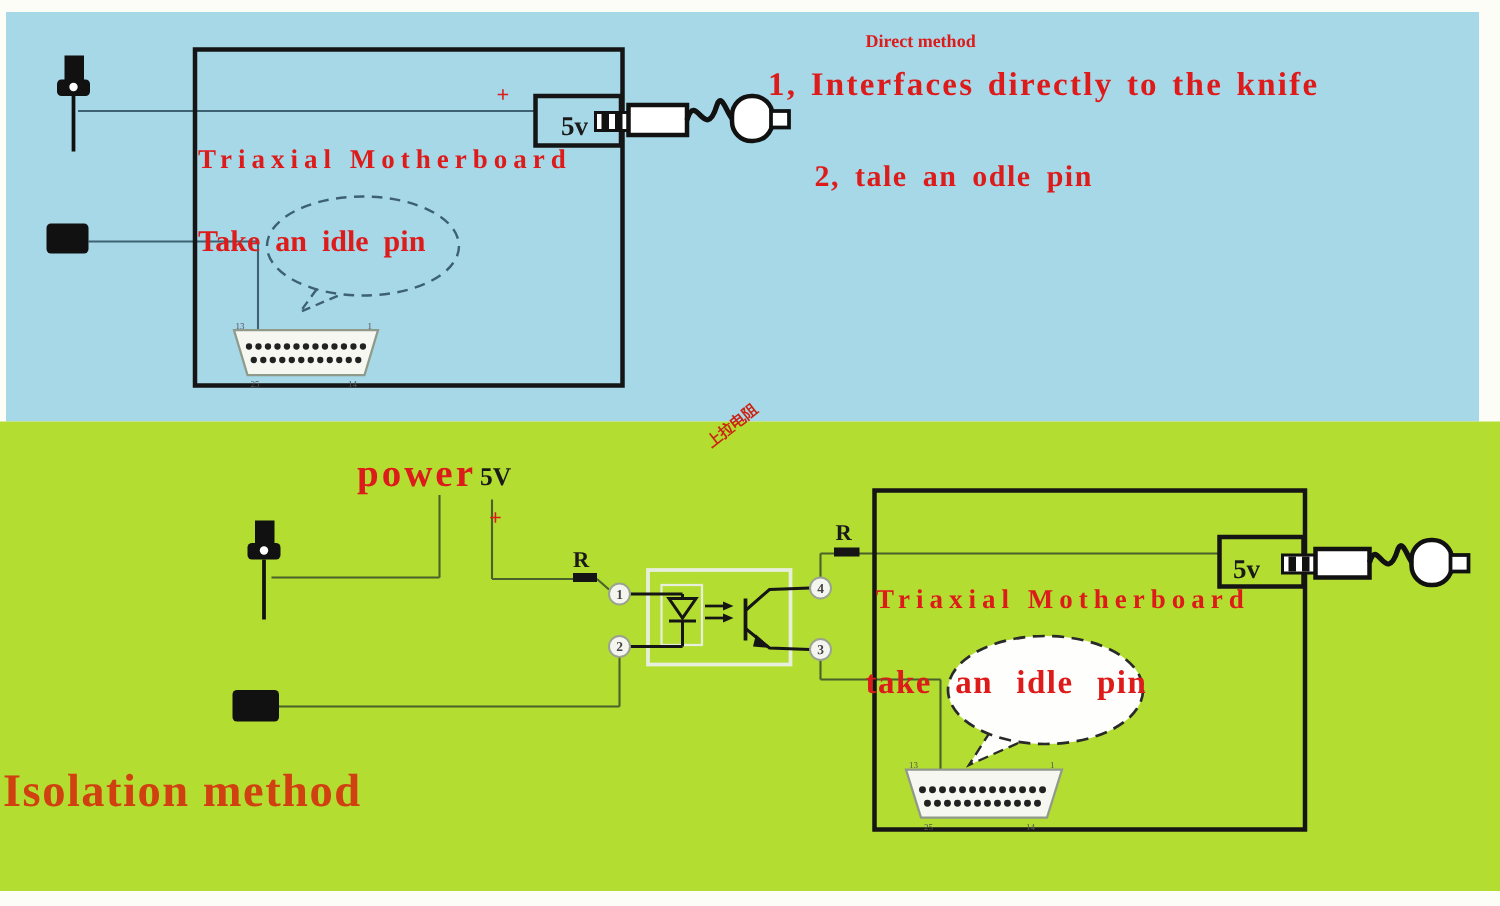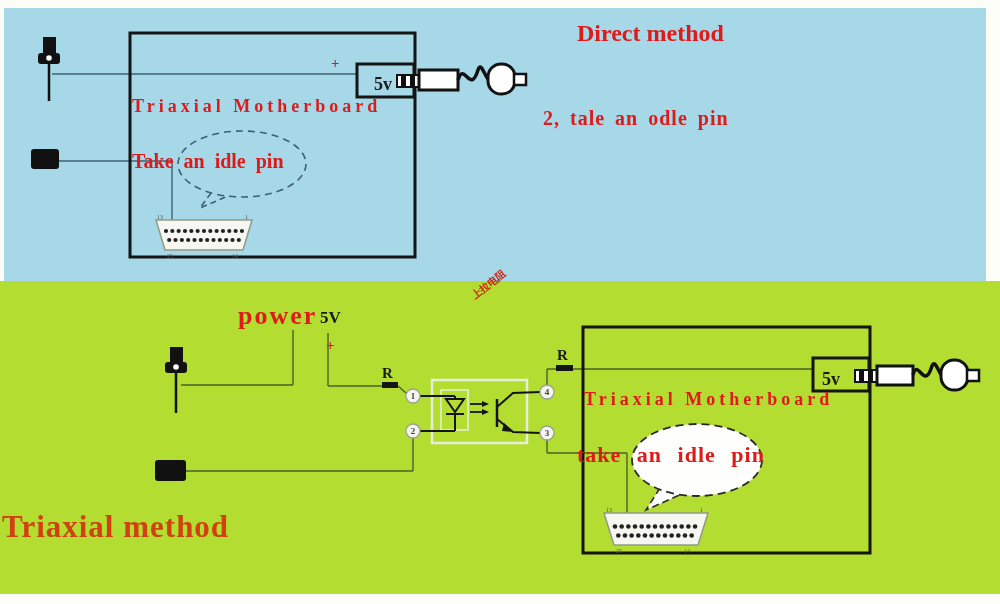--- a/index.html
+++ b/index.html
@@ -5,21 +5,21 @@
   html,body{margin:0;padding:0;background:#ffffff;}
   .stage{position:relative;width:1000px;height:604px;background:#fdfdf8;overflow:hidden;
          font-family:"Liberation Serif","DejaVu Serif",serif;}
   .panel{position:absolute;}
   .panel-blue{left:4px;top:8px;width:982px;height:273px;background:#a6d8e8;}
   .panel-green{left:0;top:281px;width:1000px;height:313px;background:#b3dd30;}
   svg.overlay{position:absolute;left:0;top:0;width:1000px;height:604px;z-index:5;}
   .lbl{position:absolute;z-index:10;font-weight:700;color:#dd1b1b;white-space:nowrap;line-height:1;}
   .lbl-mb-top{left:132px;top:97px;font-size:18px;letter-spacing:4px;}
   .lbl-bubble-top{left:132px;top:151px;font-size:20px;word-spacing:5px;}
-  .lbl-direct-title{left:577px;top:21px;font-size:24px;}
+  .lbl-direct-title{left:577px;top:21px;font-size:12px;}
   .lbl-note1{left:512px;top:45px;font-size:22px;letter-spacing:1.5px;word-spacing:2px;}
   .lbl-note2{left:543px;top:108px;font-size:20px;letter-spacing:1px;word-spacing:4px;}
   .lbl-power{left:238px;top:303px;font-size:26px;letter-spacing:2px;}
   .lbl-v5{left:320px;top:309px;font-size:17px;color:#1a1a1a;}
   .lbl-mb-bot{left:584px;top:390px;font-size:18px;letter-spacing:4px;}
   .lbl-bubble-bot{left:577px;top:444px;font-size:22px;letter-spacing:1px;word-spacing:9px;}
   .lbl-isolation{left:2px;top:511px;font-size:31px;letter-spacing:1px;color:#d04010;}
   .lbl-rotated{left:470px;top:293px;font-size:10px;color:#cc2211;transform:rotate(-38deg);transform-origin:left top;}
   .wire-t{stroke:#3f6272;stroke-width:1.4;fill:none;}
   .wire-g{stroke:#49612a;stroke-width:1.4;fill:none;}
@@ -221,20 +221,21 @@
     <text class="svglbl" x="822" y="385" font-size="18">5v</text>
     <text class="plus" x="331" y="68">+</text>
     <text class="plus" x="326" y="350">+</text>
     <text class="svglbl" x="382" y="378" font-size="15">R</text>
     <text class="svglbl" x="557" y="360" font-size="15">R</text>
   </svg>
 
   <div class="lbl lbl-mb-top">Triaxial Motherboard</div>
   <div class="lbl lbl-bubble-top">Take an idle pin</div>
   <div class="lbl lbl-direct-title">Direct method</div>
+  <div class="lbl lbl-note1">1, Interfaces directly to the knife</div>
   <div class="lbl lbl-note2">2, tale an odle pin</div>
   <div class="lbl lbl-power">power</div>
   <div class="lbl lbl-v5">5V</div>
   <div class="lbl lbl-rotated">上拉电阻</div>
   <div class="lbl lbl-mb-bot">Triaxial Motherboard</div>
   <div class="lbl lbl-bubble-bot">take an idle pin</div>
-  <div class="lbl lbl-isolation">Triaxial method</div>
+  <div class="lbl lbl-isolation">Isolation method</div>
 </div>
 
 </body></html>

